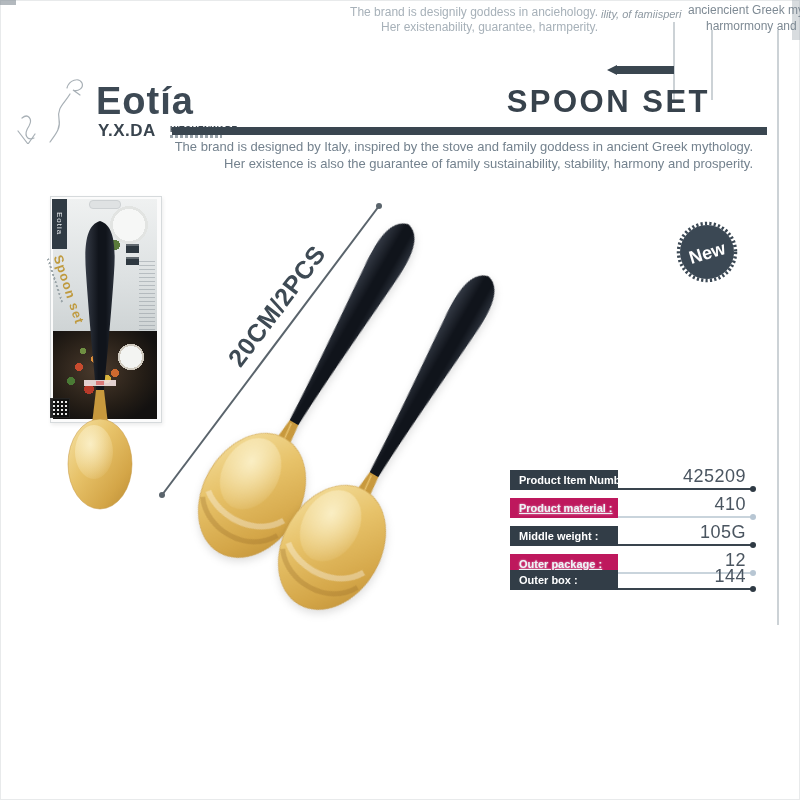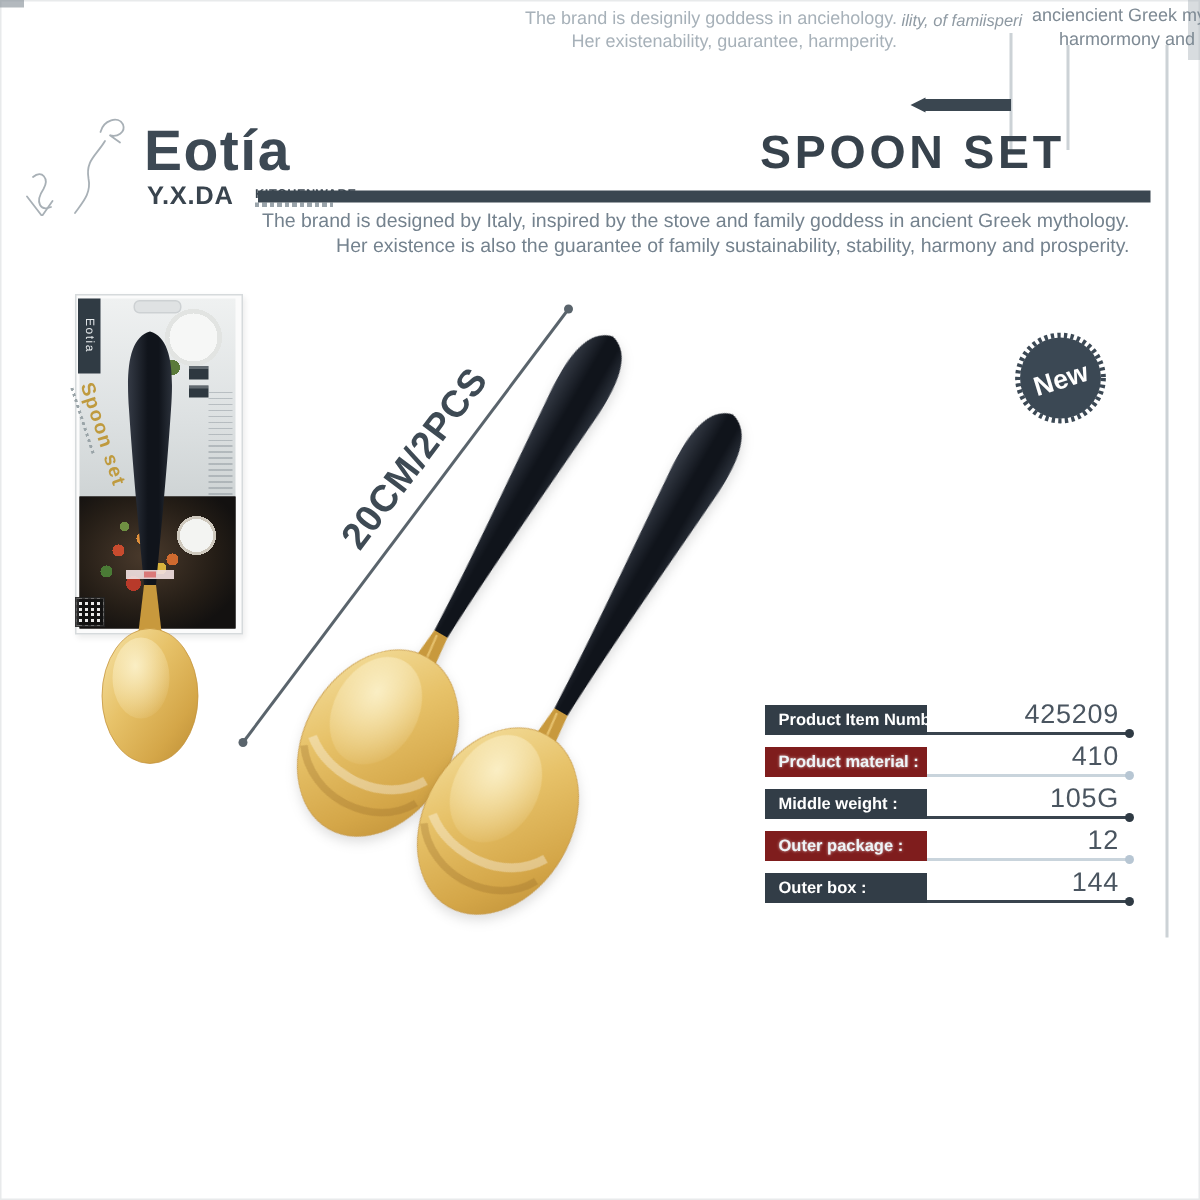--- a/index.html
+++ b/index.html
@@ -81,21 +81,21 @@
   .spoon.s2{left:326px;top:248px;transform:rotate(30deg);}
   .measure{position:absolute;left:148px;top:194px;}
   .size-label{position:absolute;left:277px;top:306px;transform:translate(-50%,-50%) rotate(-53deg);
     font-size:25px;font-weight:800;color:#3e4a54;letter-spacing:.5px;white-space:nowrap;}
   
   .specs{position:absolute;left:510px;top:470px;width:252px;height:150px;}
   .spec-row{position:absolute;left:0;width:252px;height:26px;}
   .spec-label{position:absolute;left:0;top:0;width:108px;height:20px;box-sizing:border-box;
     padding:4px 0 0 9px;font-size:11px;font-weight:700;color:#ffffff;white-space:nowrap;overflow:hidden;}
   .spec-label.dark{background:#323d47;}
-  .spec-label.light{background:#7f1d1d;color:#eef4f7;text-shadow:0 0 2px rgba(255,255,255,.7);}
+  .spec-label.light{background:#be185d;color:#eef4f7;text-shadow:0 0 2px rgba(255,255,255,.7);text-decoration:underline;}
   .spec-value{position:absolute;left:118px;top:-4px;width:118px;text-align:right;
     font-size:18px;color:#4a5560;letter-spacing:.5px;}
   .spec-line{position:absolute;left:108px;top:18px;width:134px;height:2px;}
   .spec-line.dark{background:#39444e;}
   .spec-line.light{background:#c9d4dc;}
   .spec-line .dot{position:absolute;right:-4px;top:-2px;width:6px;height:6px;border-radius:50%;}
   .spec-line.dark .dot{background:#2f3a44;}
   .spec-line.light .dot{background:#b7c6d3;}
 </style>
 </head>
@@ -273,21 +273,21 @@
           <div class="dot"></div>
         </div>
     </div>
     <div class="spec-row" style="top:84px">
       <div class="spec-label light">Outer package :</div>
       <div class="spec-value">12</div>
       <div class="spec-line light">
           <div class="dot"></div>
         </div>
     </div>
-    <div class="spec-row" style="top:112px">
+    <div class="spec-row" style="top:100px">
       <div class="spec-label dark">Outer box :</div>
       <div class="spec-value">144</div>
       <div class="spec-line dark">
           <div class="dot"></div>
         </div>
     </div>
   </div>
 
 </div>
 

